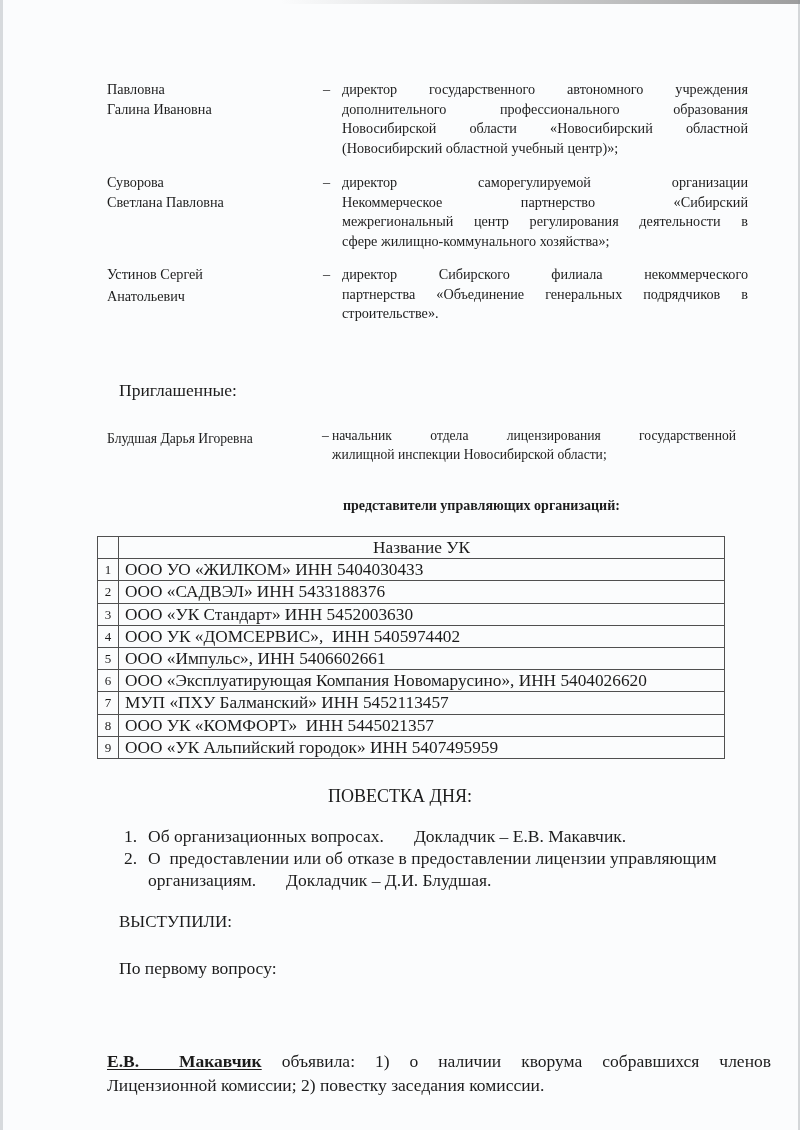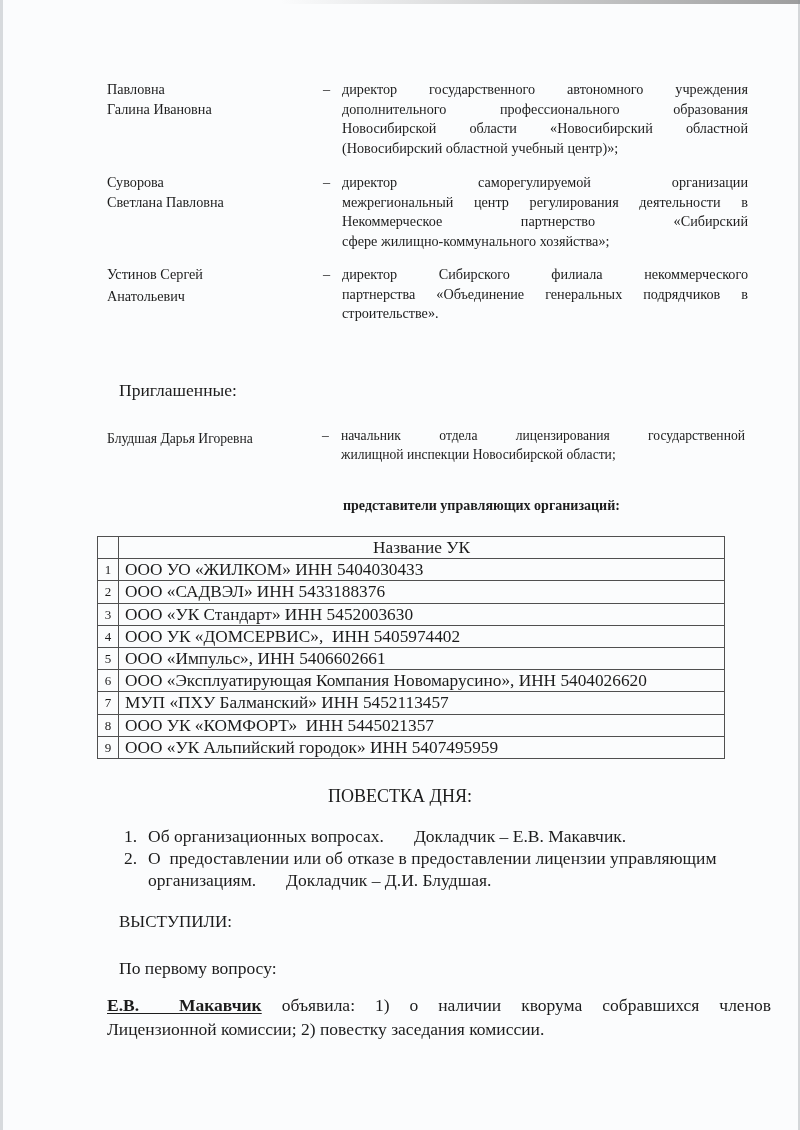--- a/index.html
+++ b/index.html
@@ -38,21 +38,21 @@
       text-underline-offset: 2px;
       margin-left: 12px;
     }
 
     .invited {
       position: absolute; left: 107px; top: 426px; width: 640px;
       font-size: 13.6px; line-height: 19px;
     }
     .invited .name { position: absolute; left: 0; top: 3px; }
     .invited .dash { position: absolute; left: 215px; top: 0; }
-    .invited .desc { position: absolute; left: 234px; top: 0; width: 404px; }
+    .invited .desc { position: absolute; left: 225px; top: 0; width: 404px; }
     .invited .desc span.line { display: block; text-align: justify; text-align-last: justify; }
     .invited .desc span.line.last { text-align-last: left; }
 
     .reps-title {
       position: absolute; left: 343px; top: 498px; font-size: 14px; font-weight: bold;
     }
 
     table.uk {
       position: absolute; left: 97px; top: 536px; width: 628px;
       border-collapse: collapse; font-size: 17.3px;
@@ -72,21 +72,21 @@
       position: absolute; left: 124px; top: 825px; width: 648px; font-size: 17.5px; line-height: 22px;
     }
     .agenda .item { position: relative; padding-left: 24px; }
     .agenda .item .n { position: absolute; left: 0; top: 0; }
     .gap { display: inline-block; width: 30px; }
 
     .spoke { top: 912px; font-size: 17px; }
     .q1 { top: 958px; font-size: 17.5px; }
 
     .para {
-      position: absolute; left: 107px; top: 993px; width: 664px; font-size: 17.5px; line-height: 24px;
+      position: absolute; left: 107px; top: 1049px; width: 664px; font-size: 17.5px; line-height: 24px;
     }
     .para .line1 { display: block; text-align: justify; text-align-last: justify; }
     .para .speaker { font-weight: bold; text-decoration: underline; text-underline-offset: 2px; }
   </style>
 </head>
 <body>
 
 <div class="scan-top"></div>
 <div class="scan-left"></div>
 <div class="scan-right"></div>
@@ -106,22 +106,22 @@
 </div>
 
 <div class="member" style="top:173px;">
   <div class="name">
     <div>Суворова</div>
     <div>Светлана Павловна</div>
   </div>
   <div class="dash">–</div>
   <div class="desc">
     <span class="line">директор саморегулируемой организации</span>
+    <span class="line">Некоммерческое партнерство «Сибирский</span>
     <span class="line">межрегиональный центр регулирования деятельности в</span>
-    <span class="line">Некоммерческое партнерство «Сибирский</span>
     <span class="line last">сфере жилищно-коммунального хозяйства»;</span>
   </div>
 </div>
 
 <div class="member" style="top:265px;">
   <div class="name">
     <div>Устинов Сергей</div>
     <div style="margin-top:2px;">Анатольевич</div>
   </div>
   <div class="dash">–</div>

